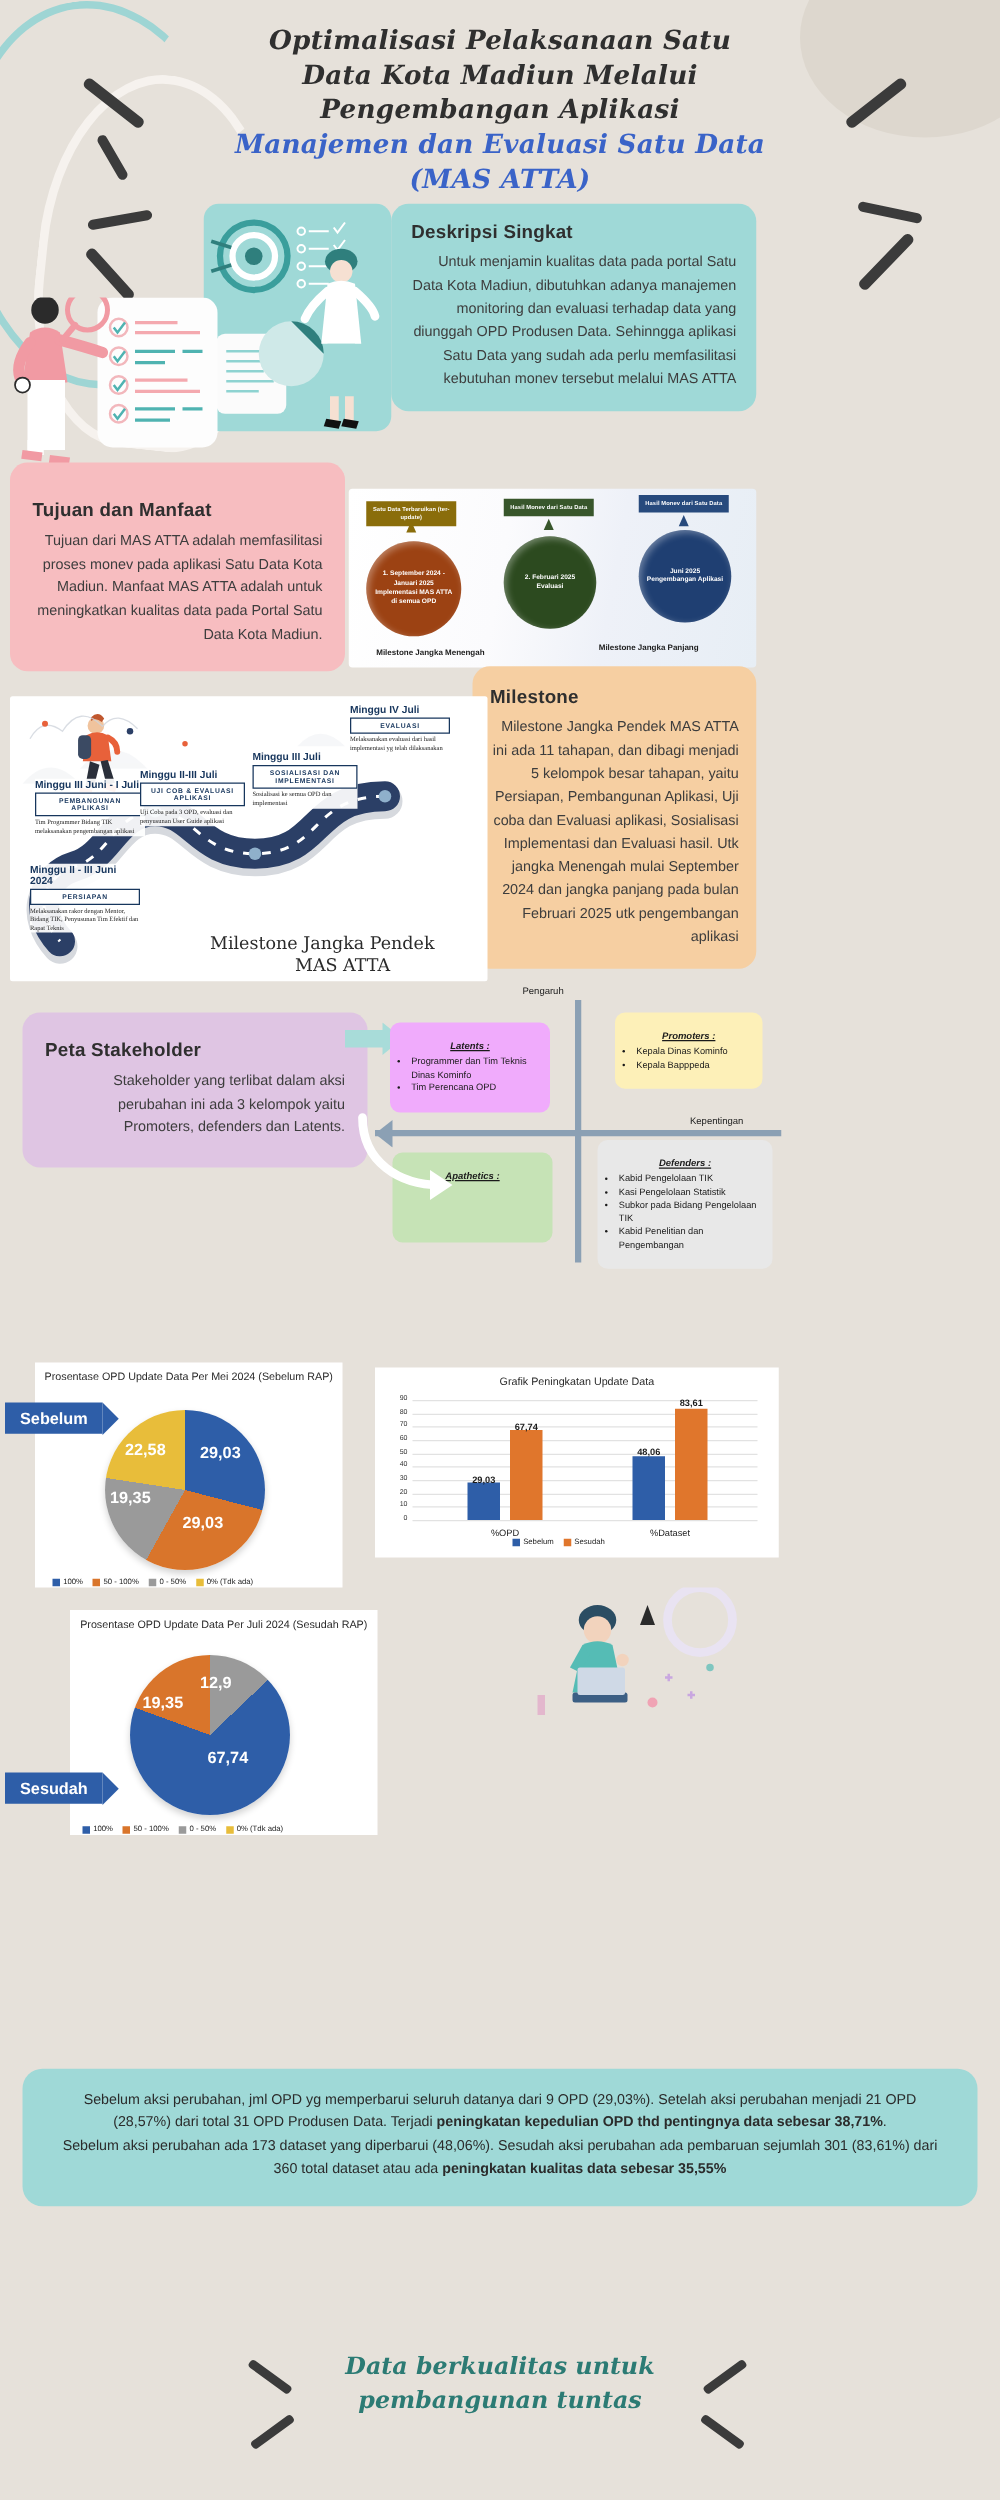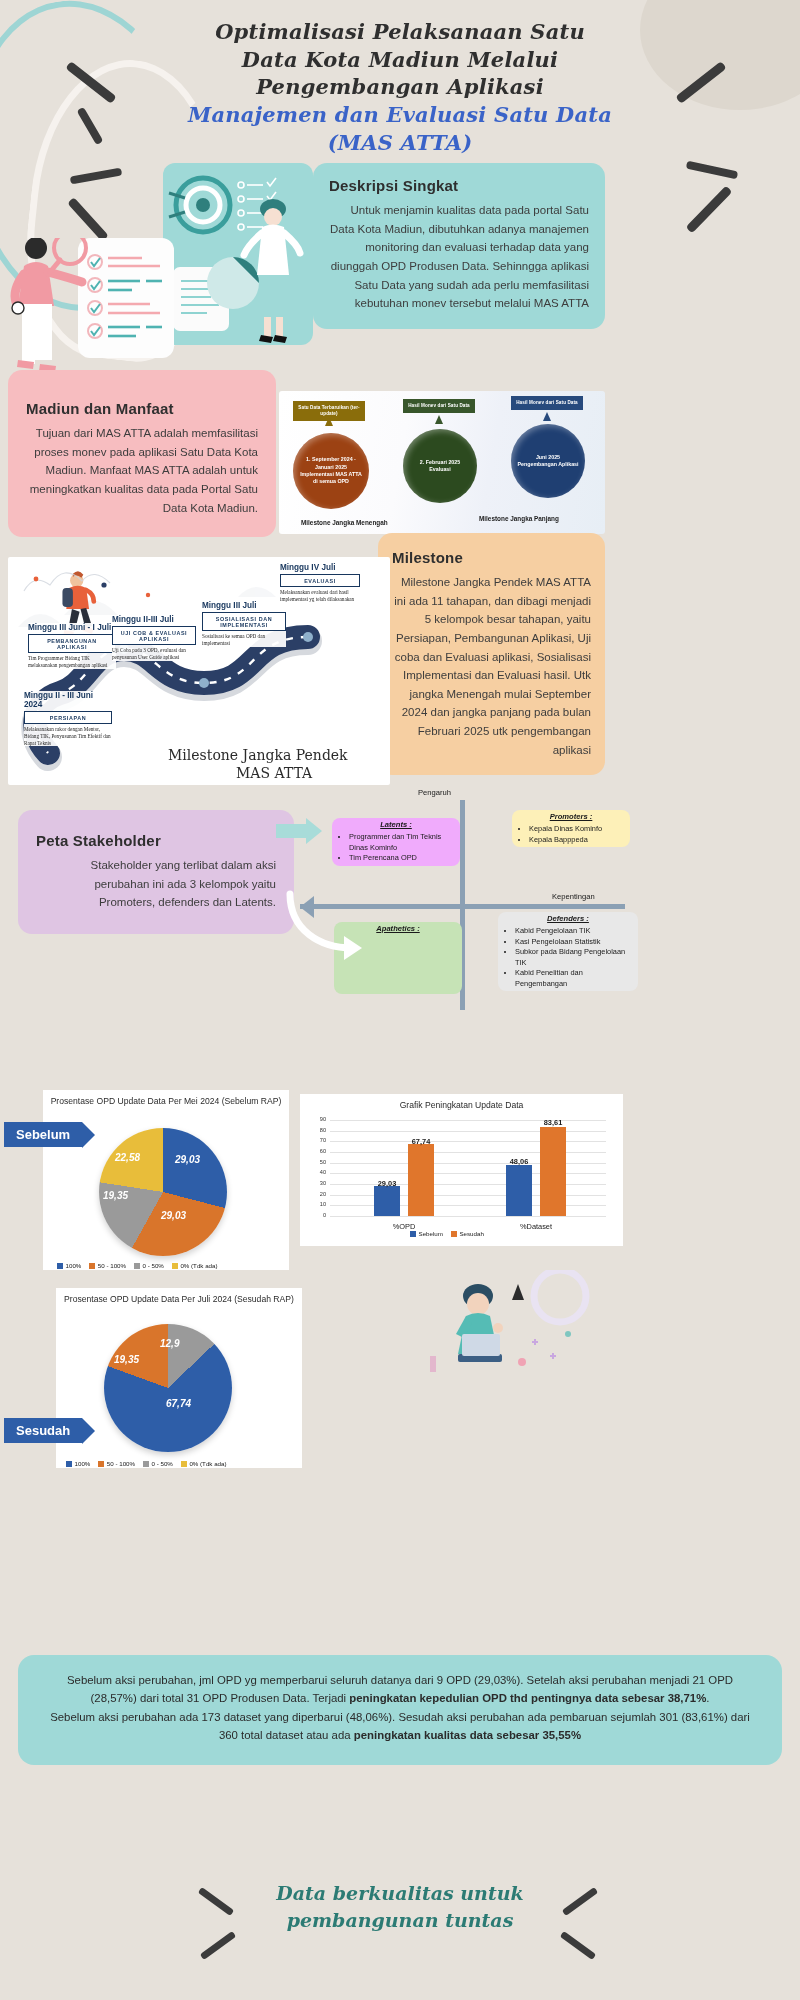--- a/index.html
+++ b/index.html
@@ -82,36 +82,36 @@
   .rm-box { position: absolute; background: rgba(255,255,255,.93); }
   .rm-title { font-size: 8.2px; font-weight: 800; color: #17365d; white-space: nowrap; }
   .rm-tag { font-size: 5.4px; font-weight: 800; color: #17365d; letter-spacing: .6px;
             border: 1px solid #17365d; padding: 2.5px 4px; text-align: center; background:#fff; }
   .rm-desc { font-family: "Liberation Serif", serif; font-size: 5.2px; color: #1e1e1e; line-height: 1.3; }
   .road-label { position: absolute; font-family: "DejaVu Serif", serif; font-size: 14px; color: #2b2b2b; }
 
   
   .quad { position: absolute; left: 300px; top: 800px; width: 325px; height: 210px; }
   .quad-line { position: absolute; background: #8ba0b4; }
-  .qbox { position: absolute; border-radius: 8px; padding: 2px 7px; margin-left: 20px; }
+  .qbox { position: absolute; border-radius: 8px; padding: 14px 7px; }
   .qbox .qt { font-size: 7.6px; font-weight: 700; font-style: italic;
               text-decoration: underline; color: #1a1a1a; display:block; margin-bottom: 3px; text-align:center; }
   .qbox ul { margin: 0 0 0 10px; }
   .qbox li { font-size: 7.4px; line-height: 1.42; color: #1a1a1a; }
   .q-lat { left: 12px; top: 18px; width: 128px; background: #f0abfc; }
   .q-pro { left: 192px; top: 10px; width: 118px; background: #fdf0b8; }
   .q-apa { left: 14px; top: 122px; width: 128px; height: 72px; background: #c6e3b6; }
   .q-def { left: 178px; top: 112px; width: 140px; background: #e8e8e8; }
   .axis-lab { position: absolute; font-size: 7.6px; color: #1a1a1a; }
 
   
   .chart-box { position: absolute; background: #ffffff; }
   .chart-title { font-size: 8.6px; color: #2b2b2b; text-align: center; line-height: 1.35; padding-top: 6px; }
   .pie { position: absolute; border-radius: 50%; }
-  .pie-lab { position: absolute; font-size: 10px; font-weight: 700; color: #fff; font-style: italic; }
+  .pie-lab { position: absolute; font-size: 13px; font-weight: 700; color: #fff; }
   .legend { position: absolute; display: flex; gap: 8px; align-items: center; }
   .legend span { font-size: 6.2px; color: #1a1a1a; display: flex; align-items: center; gap: 2.5px; }
   .sw { width: 6px; height: 6px; display: inline-block; }
 
   .tag-ribbon { position: absolute; background: #2e5ea8; color: #fff; font-size: 13px;
                 font-weight: 800; padding: 5px 12px; }
   .tag-ribbon:after { content: ""; position: absolute; right: -13px; top: 0;
                 border-left: 13px solid #2e5ea8; border-top: 13px solid transparent;
                 border-bottom: 13px solid transparent; }
 
@@ -254,21 +254,21 @@
         <path d="M48 34 q22 6 34 10" stroke="#f19aa3" stroke-width="9" fill="none" stroke-linecap="round"></path>
         <path d="M24 36 q-12 16 -8 28" stroke="#f19aa3" stroke-width="9" fill="none" stroke-linecap="round"></path>
         <circle cx="18" cy="70" r="6" fill="#fff" stroke="#2b2b2b" stroke-width="1.4"></circle>
       </g>
       <circle cx="70" cy="10" r="16" fill="none" stroke="#f19aa3" stroke-width="4"></circle>
       <line x1="60" y1="22" x2="50" y2="34" stroke="#f19aa3" stroke-width="5" stroke-linecap="round"></line>
     </svg>
   </div>
 
   <div class="card tujuan-card">
-    <h2>Madiun dan Manfaat</h2>
+    <h2>Tujuan dan Manfaat</h2>
     <p>Tujuan dari MAS ATTA adalah memfasilitasi proses monev pada aplikasi Satu Data Kota Madiun. Manfaat MAS ATTA adalah untuk meningkatkan kualitas data pada Portal Satu Data Kota Madiun.</p>
   </div>
 
   <div class="circles-img">
     <div class="ribbon b1">Satu Data Terbaruikan (ter-update)</div>
     <div class="ribbon b2">Hasil Monev dari Satu Data</div>
     <div class="ribbon b3">Hasil Monev dari Satu Data</div>
 
     <div class="arrow-up" style="left:46px;top:26px;border-bottom:9px solid #8a6d0b;"></div>
     <div class="arrow-up" style="left:156px;top:24px;border-bottom:9px solid #38562b;"></div>
@@ -402,21 +402,21 @@
         <li>Kabid Penelitian dan Pengembangan</li>
       </ul>
     </div>
   </div>
 
   <svg class="deco" style="left:286px;top:890px;" width="86" height="80">
     <path d="M4 4 C4 40, 34 58, 66 58" stroke="#ffffff" stroke-width="7" fill="none" stroke-linecap="round"></path>
     <path d="M58 46 L76 58 L58 70 Z" fill="#ffffff"></path>
   </svg>
 
-  <div class="chart-box" style="left:43px;top:1090px;width:246px;height:180px;">
+  <div class="chart-box" style="left:28px;top:1090px;width:246px;height:180px;">
     <div class="chart-title">Prosentase OPD Update Data Per Mei 2024 (Sebelum RAP)</div>
     <div class="pie" style="left:56px;top:38px;width:128px;height:128px;
                 background: conic-gradient(from 0deg,
                   #2e5ea8 0deg 104.5deg,
                   #d9752b 104.5deg 209deg,
                   #9a9a9a 209deg 278.7deg,
                   #e8bd3a 278.7deg 360deg);
                 box-shadow: 0 3px 6px rgba(0,0,0,.18);">
       <span class="pie-lab" style="left:76px;top:26px;">29,03</span>
       <span class="pie-lab" style="left:62px;top:82px;">29,03</span>

